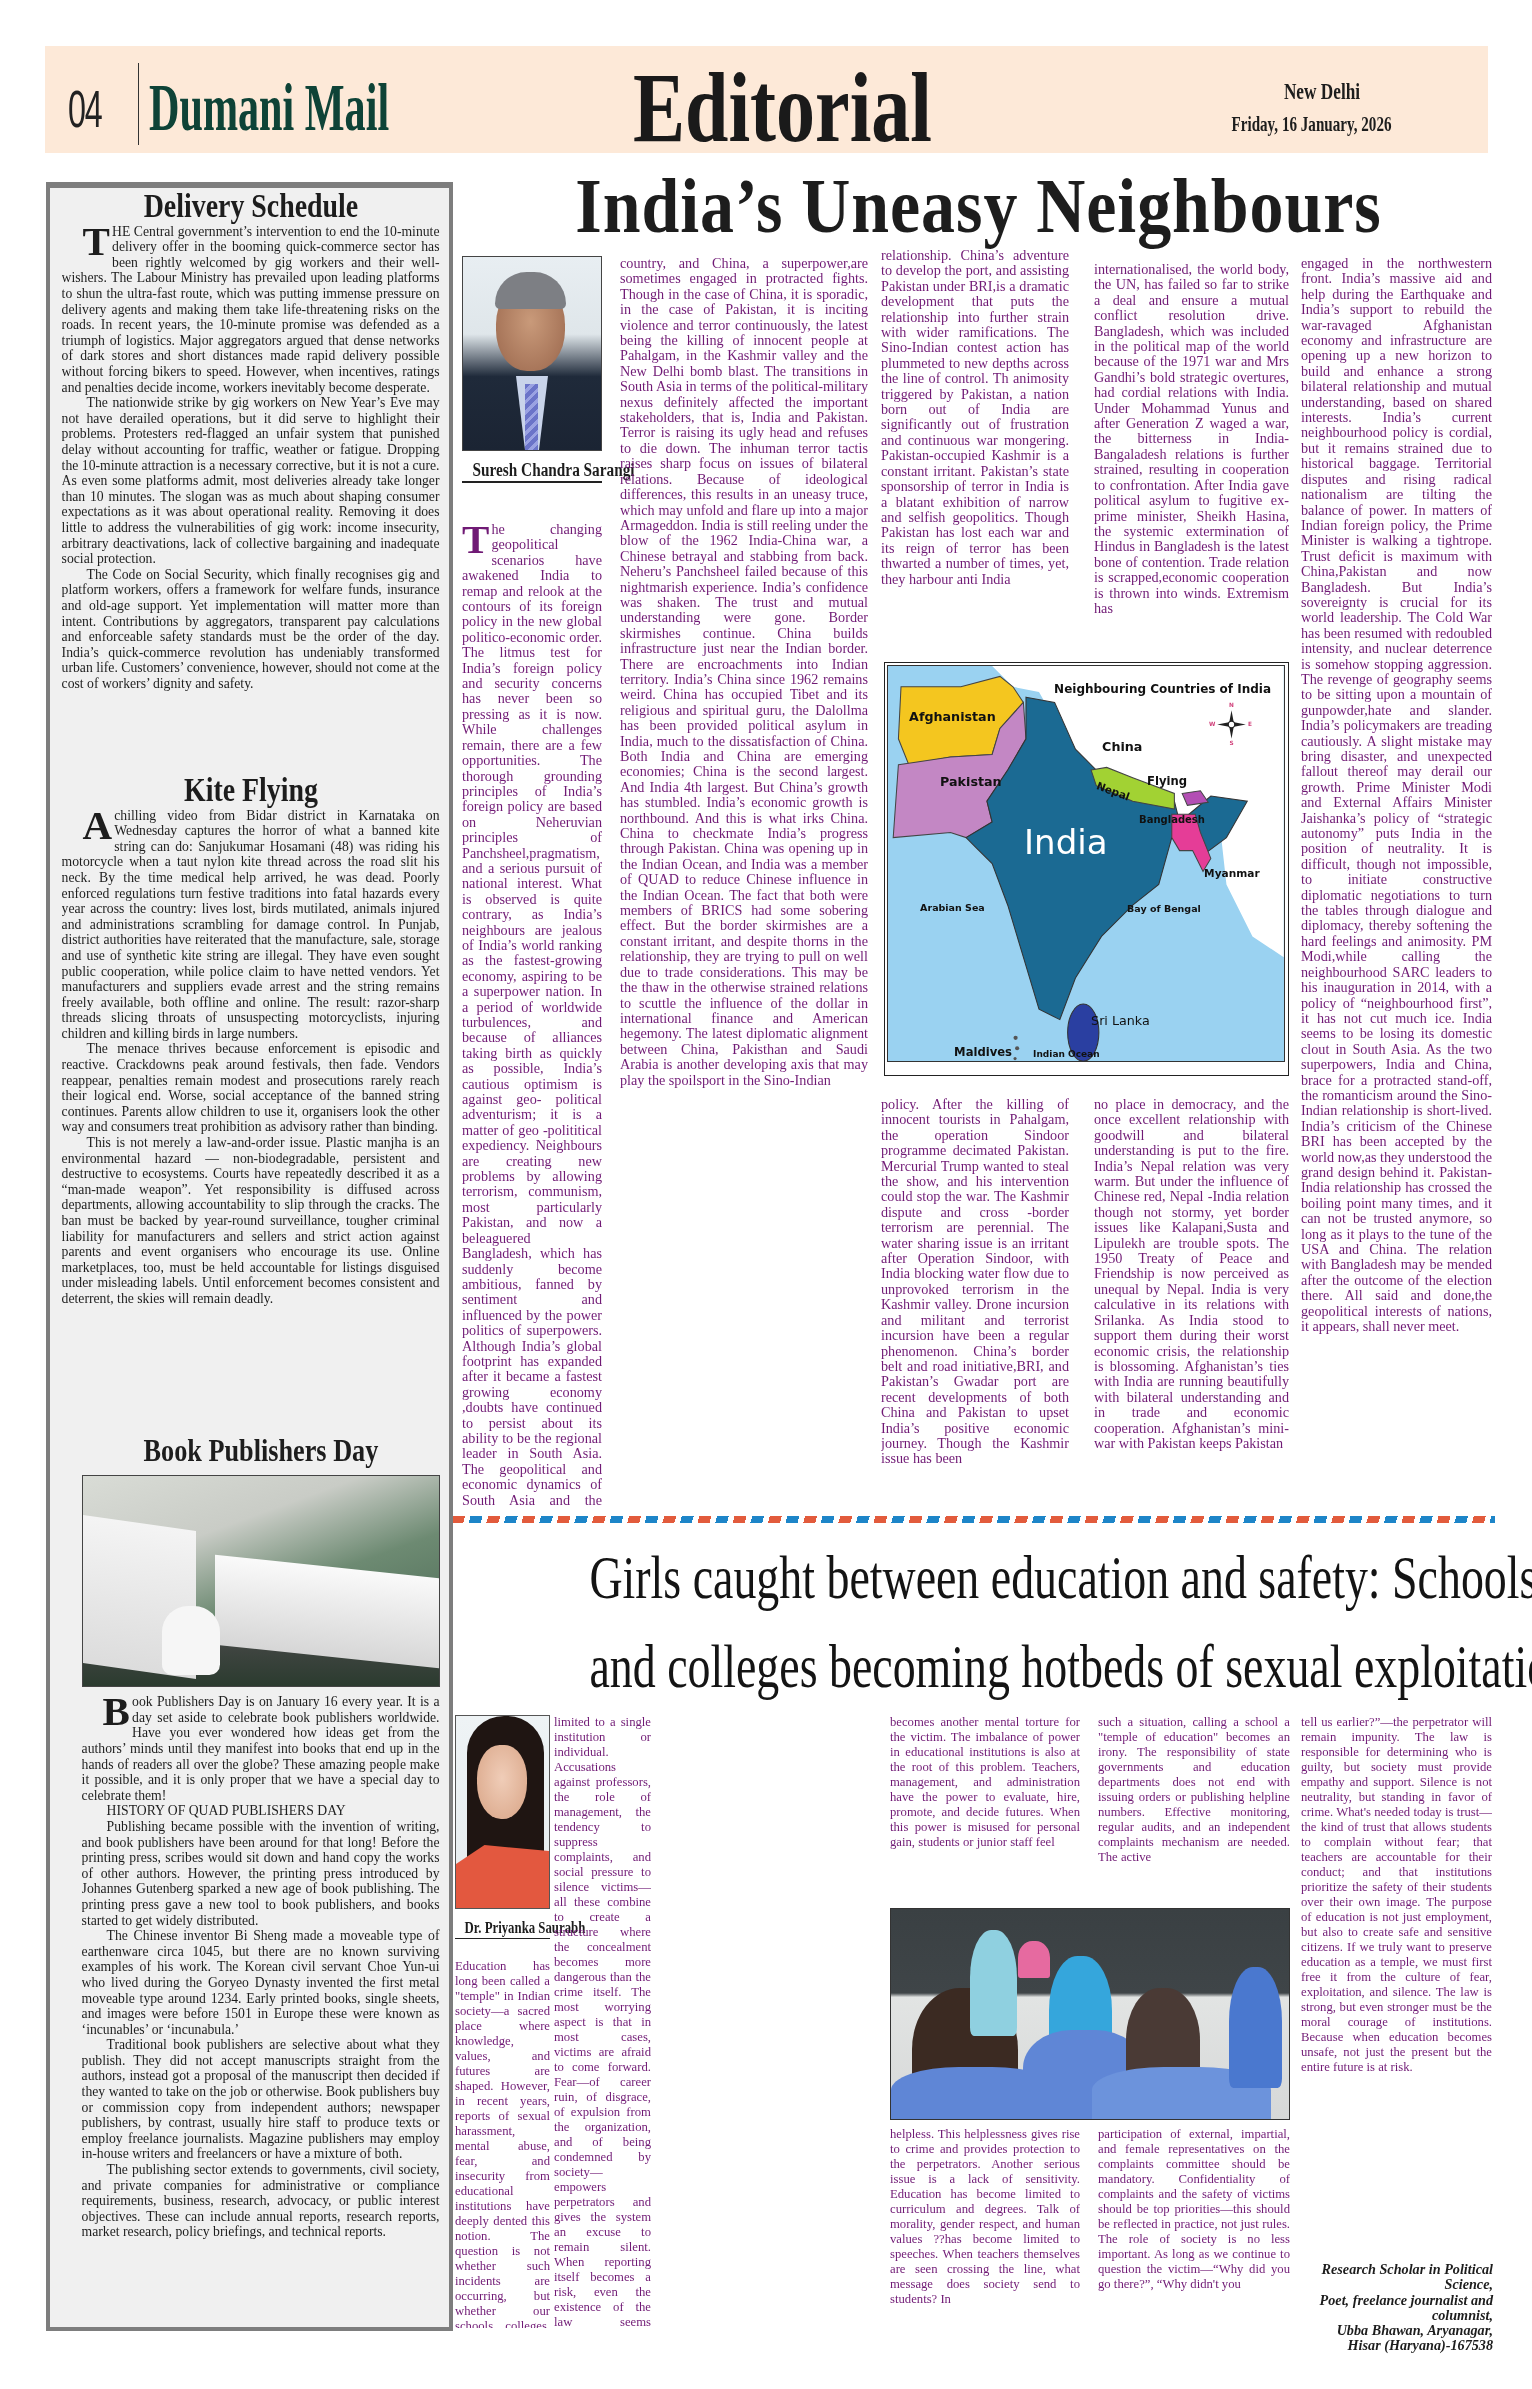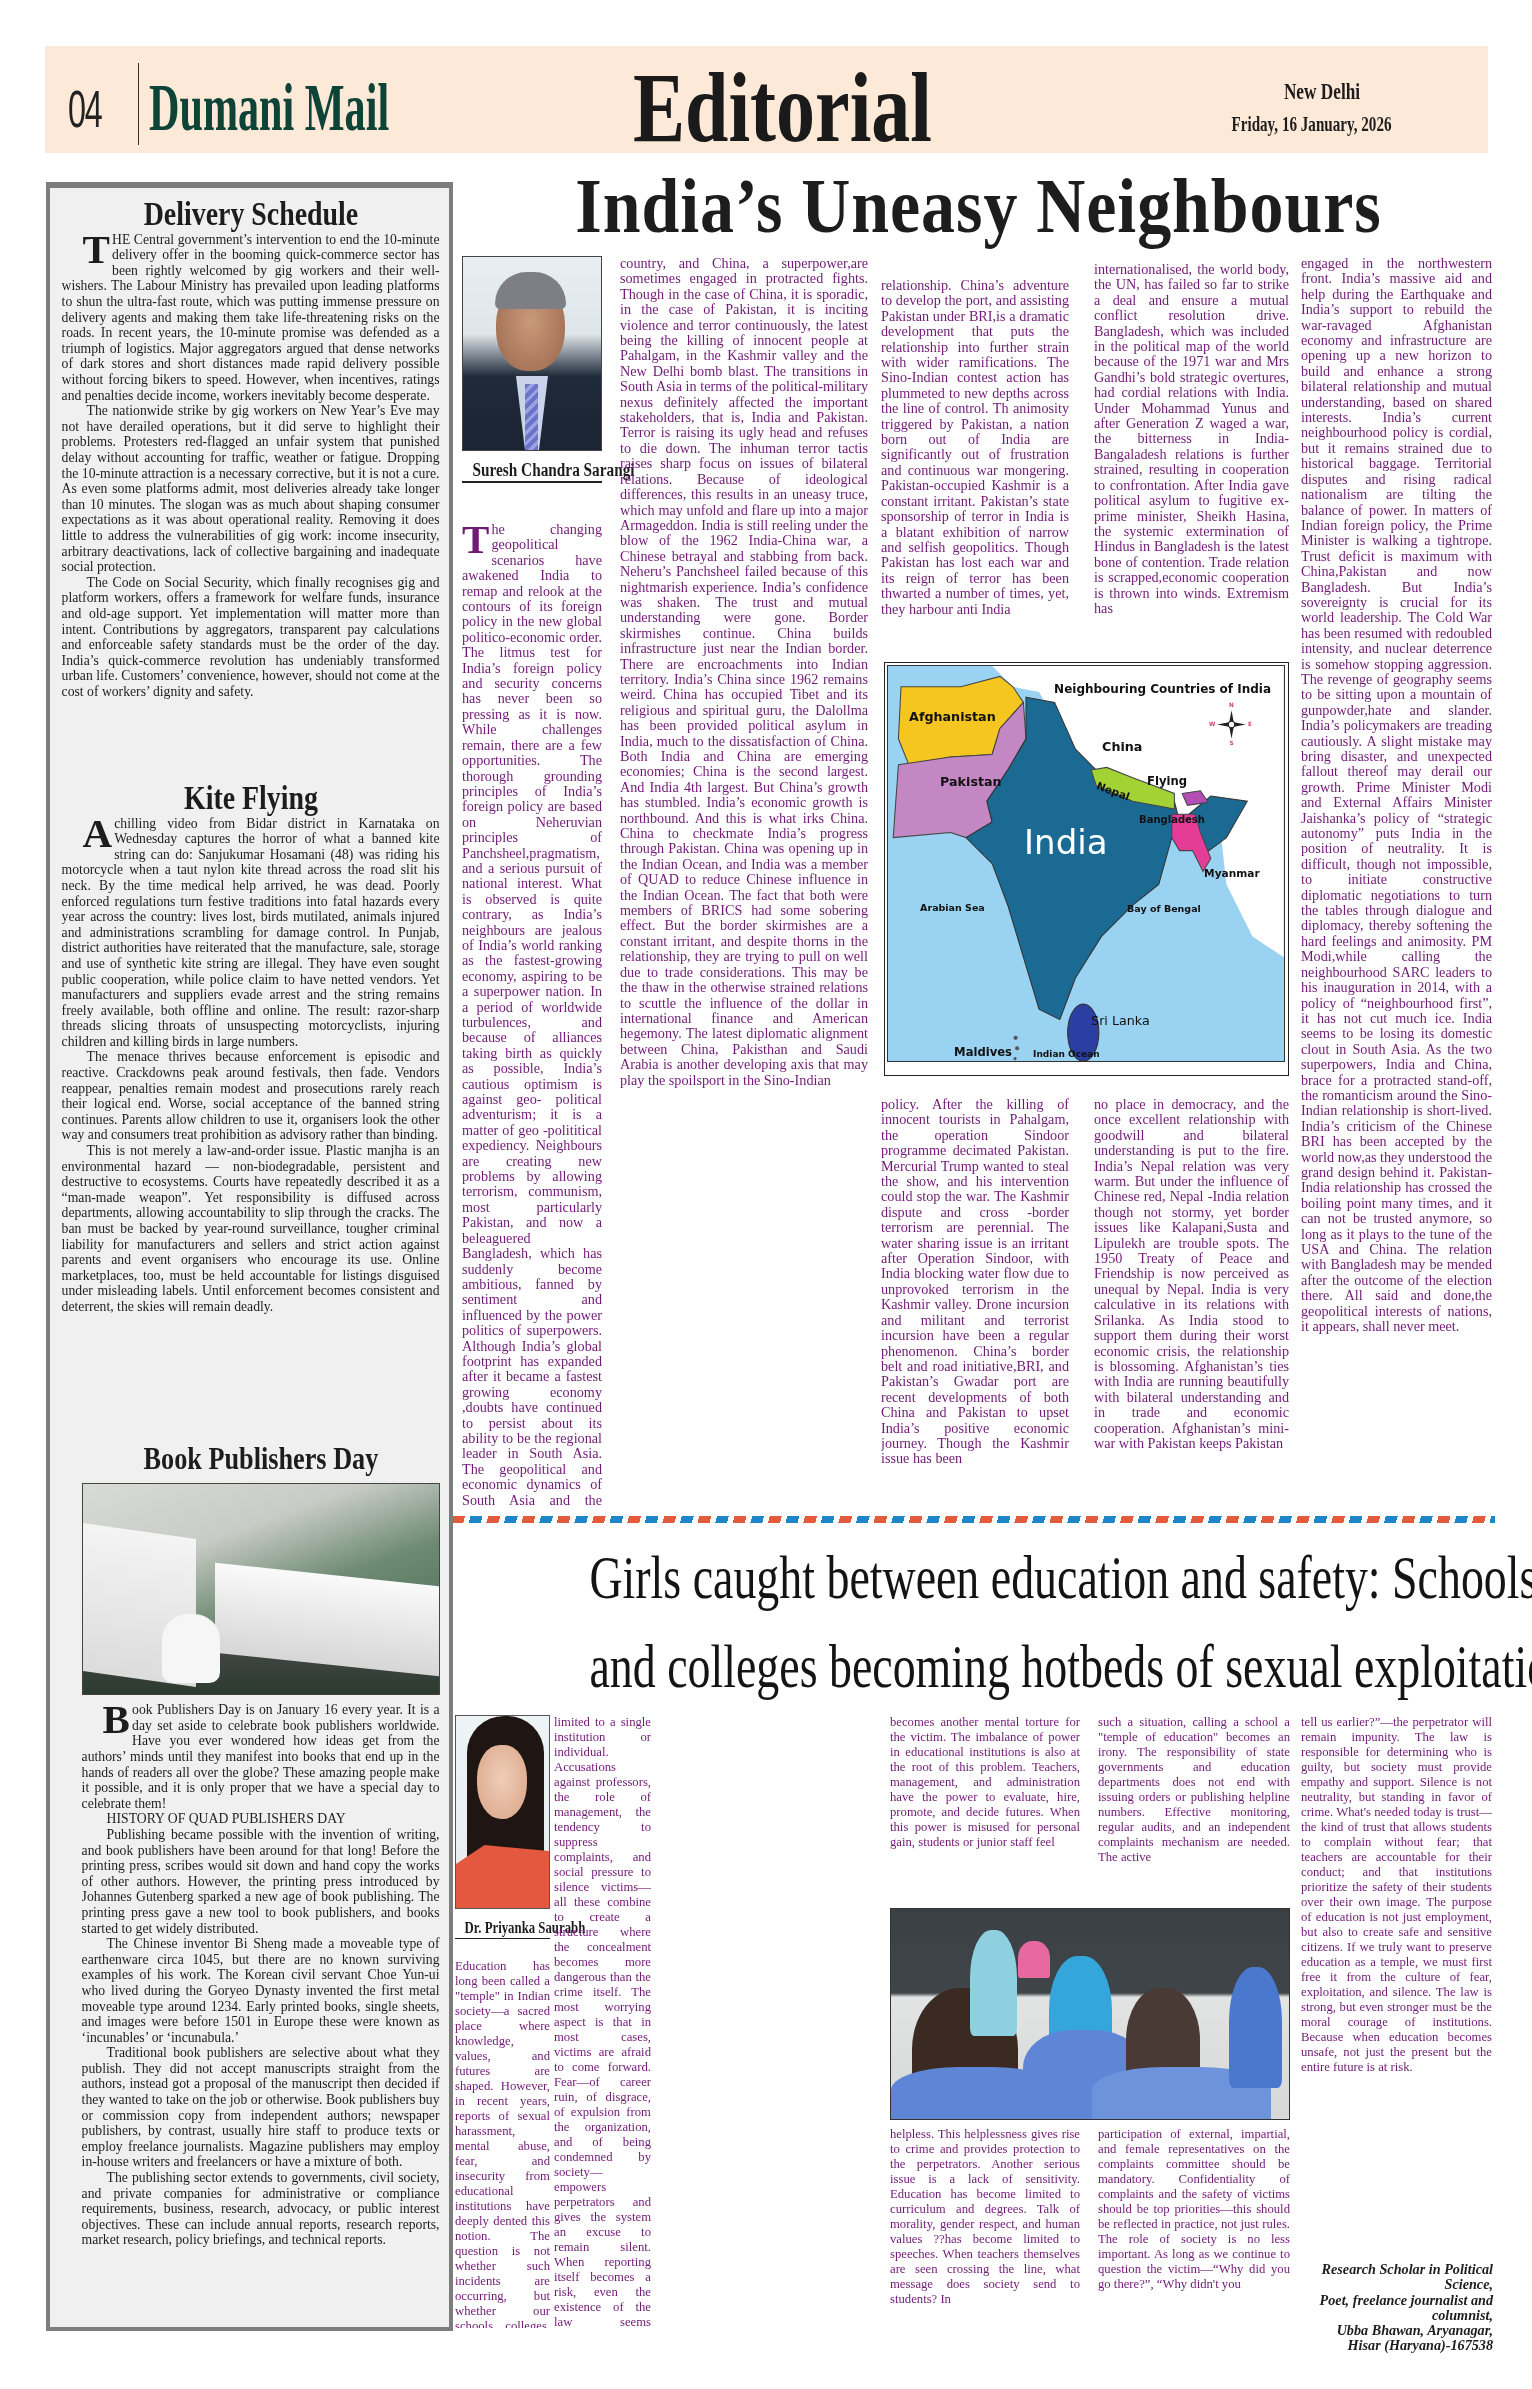--- a/index.html
+++ b/index.html
@@ -79,21 +79,21 @@
 <div class="abs page-num">04</div>
 <div class="abs page-sep"></div>
 <div class="abs paper-name">Dumani Mail</div>
 <div class="abs section-name">Editorial</div>
 <div class="abs edition">New  Delhi</div>
 <div class="abs edition-date">Friday, 16 January, 2026</div>
 
 <div class="abs sidebar">
   <div class="side-inner">
 
-    <div style="padding-top:8px;">
+    <div style="padding-top:0;">
       <div class="side-title">Delivery Schedule</div>
       <div class="side-text" style="height:544px; overflow:hidden;">
         <div>
           <span class="dropcap">T</span>
           <span>HE Central government’s intervention to end the 10-minute delivery offer in the booming quick-commerce sector has been rightly welcomed by gig workers and their well-wishers. The Labour Ministry has prevailed upon leading platforms to shun the ultra-fast route, which was putting immense pressure on delivery agents and making them take life-threatening risks on the roads. In recent years, the 10-minute promise was defended as a triumph of logistics. Major aggregators argued that dense networks of dark stores and short distances made rapid delivery possible without forcing bikers to speed. However, when incentives, ratings and penalties decide income, workers inevitably become desperate.</span>
         </div>
         <p>The nationwide strike by gig workers on New Year’s Eve may not have derailed operations, but it did serve to highlight their problems. Protesters red-flagged an unfair system that punished delay without accounting for traffic, weather or fatigue. Dropping the 10-minute attraction is a necessary corrective, but it is not a cure. As even some platforms admit, most deliveries already take longer than 10 minutes. The slogan was as much about shaping consumer expectations as it was about operational reality. Removing it does little to address the vulnerabilities of gig work: income insecurity, arbitrary deactivations, lack of collective bargaining and inadequate social protection.</p>
         <p>The Code on Social Security, which finally recognises gig and platform workers, offers a framework for welfare funds, insurance and old-age support. Yet implementation will matter more than intent. Contributions by aggregators, transparent pay calculations and enforceable safety standards must be the order of the day. India’s quick-commerce revolution has undeniably transformed urban life. Customers’ convenience, however, should not come at the cost of workers’ dignity and safety.</p>
       </div>
     </div>
@@ -144,21 +144,21 @@
 <div class="abs author-name">Suresh Chandra Sarangi</div>
 <div class="abs author-rule"></div>
 
 <div class="col" style="left:462px; top:522px; width:140px; height:987px;">
   <span class="dc">T</span>
   <span>he changing geopolitical scenarios have awakened India to remap and relook at the contours of its foreign policy in the new global politico-economic order. The litmus test for India’s foreign policy and security concerns has never been so pressing as it is now. While challenges remain, there are a few opportunities. The thorough grounding principles of India’s foreign policy are based on Neheruvian principles of Panchsheel,pragmatism, and a serious pursuit of national interest. What is observed is quite contrary, as India’s neighbours are jealous of India’s world ranking as the fastest-growing economy, aspiring to be a superpower nation. In a period of worldwide turbulences, and because of alliances taking birth as quickly as possible, India’s cautious optimism is against geo- political adventurism; it is a matter of geo -polititical expediency. Neighbours are creating new problems by allowing terrorism, communism, most particularly Pakistan, and now a beleaguered Bangladesh, which has suddenly become ambitious, fanned by sentiment and influenced by the power politics of superpowers. Although India’s global footprint has expanded after it became a fastest growing economy ,doubts have continued to persist about its ability to be the regional leader in South Asia. The geopolitical and economic dynamics of South Asia and the broader Indo- Pacific region call for careful scrutiny. The Territorial disputes of Akashi Chin and Kashmir throw light on a disturbed bilateral relationship. These intricate regional tensions, arising out of territorial disputes works like an iron piece in the soul of an otherwise growing nation, choosing its course in the comity of nations. Pakistan, a failed</span>
 </div>
 <div class="col" style="left:620px; top:256px; width:248px; height:1253px;">
   <span>country, and China, a superpower,are sometimes engaged in protracted fights. Though in the case of China, it is sporadic, in the case of Pakistan, it is inciting violence and terror continuously, the latest being the killing of innocent people at Pahalgam, in the Kashmir valley and the New Delhi bomb blast. The transitions in South Asia in terms of the political-military nexus definitely affected the important stakeholders, that is, India and Pakistan. Terror is raising its ugly head and refuses to die down. The inhuman terror tactis raises sharp focus on issues of bilateral relations. Because of ideological differences, this results in an uneasy truce, which may unfold and flare up into a major Armageddon. India is still reeling under the blow of the 1962 India-China war, a Chinese betrayal and stabbing from back. Neheru’s Panchsheel failed because of this nightmarish experience. India’s confidence was shaken. The trust and mutual understanding were gone. Border skirmishes continue. China builds infrastructure just near the Indian border. There are encroachments into Indian territory. India’s China since 1962 remains weird. China has occupied Tibet and its religious and spiritual guru, the Dalollma has been provided political asylum in India, much to the dissatisfaction of China. Both India and China are emerging economies; China is the second largest. And India 4th largest. But China’s growth has stumbled. India’s economic growth is northbound. And this is what irks China. China to checkmate India’s progress through Pakistan. China was opening up in the Indian Ocean, and India was a member of QUAD to reduce Chinese influence in the Indian Ocean. The fact that both were members of BRICS had some sobering effect. But the border skirmishes are a constant irritant, and despite thorns in the relationship, they are trying to pull on well due to trade considerations. This may be the thaw in the otherwise strained relations to scuttle the influence of the dollar in international finance and American hegemony. The latest diplomatic alignment between China, Pakisthan and Saudi Arabia is another developing axis that may play the spoilsport in the Sino-Indian</span>
 </div>
-<div class="col" style="left:881px; top:278px; width:188px; height:388px;">
+<div class="col" style="left:881px; top:248px; width:188px; height:388px;">
   <span>relationship. China’s adventure to develop the port, and assisting Pakistan under BRI,is a dramatic development that puts the relationship into further strain with wider ramifications. The Sino-Indian contest action has plummeted to new depths across the line of control. Th animosity triggered by Pakistan, a nation born  out of India are significantly out of frustration and continuous war mongering. Pakistan-occupied Kashmir is a constant irritant. Pakistan’s state sponsorship of terror in India is a blatant exhibition of narrow and selfish geopolitics. Though Pakistan has lost each war and its reign of terror has been thwarted a number of times, yet, they harbour anti India</span>
 </div>
 <div class="col" style="left:1094px; top:262px; width:195px; height:388px;">
   <span>internationalised, the world body, the UN, has failed so far to strike a deal and ensure a mutual conflict resolution drive. Bangladesh, which was included in the political map of the world because of the 1971 war and Mrs Gandhi’s bold strategic overtures, had cordial relations with India. Under Mohammad Yunus and after Generation Z waged a war, the bitterness in India-Bangaladesh relations is further strained, resulting in cooperation to confrontation. After India gave political asylum to fugitive ex-prime minister, Sheikh Hasina, the systemic extermination of Hindus in Bangladesh is the latest bone of contention. Trade relation is scrapped,economic cooperation is thrown into winds. Extremism has</span>
 </div>
 <div class="col" style="left:1301px; top:256px; width:191px; height:1253px;">
   <span>engaged in the northwestern front. India’s massive aid and help during the Earthquake and India’s support to rebuild the war-ravaged Afghanistan economy and infrastructure are opening up a new horizon to build and enhance a strong bilateral relationship and mutual understanding, based on shared interests. India’s current neighbourhood policy is  cordial, but it remains strained due to historical baggage. Territorial disputes and rising radical nationalism are tilting the balance of power. In matters of Indian foreign policy, the Prime Minister is walking a tightrope. Trust deficit is maximum with China,Pakistan and now Bangladesh. But India’s sovereignty is crucial for its world leadership. The Cold War has been resumed with redoubled intensity, and nuclear deterrence is somehow stopping aggression. The revenge of geography seems to be sitting upon a mountain of gunpowder,hate and slander. India’s policymakers are treading cautiously. A slight mistake may bring disaster, and unexpected fallout thereof may derail our growth. Prime Minister Modi and External Affairs Minister Jaishanka’s policy of “strategic autonomy” puts India in the position of neutrality. It is difficult, though not impossible, to initiate constructive diplomatic negotiations to turn the tables through dialogue and diplomacy, thereby softening the hard feelings and animosity. PM Modi,while calling the neighbourhood SARC leaders to his inauguration in 2014, with a policy of “neighbourhood first”, it has not cut much ice. India seems to be losing its domestic clout in South Asia. As the two superpowers, India and China, brace for a protracted stand-off, the romanticism around the Sino-Indian relationship is short-lived. India’s criticism of the Chinese BRI has been accepted by the world now,as they understood the grand design behind it. Pakistan- India relationship has crossed the boiling point many times, and it can not be trusted anymore, so long as it plays to the tune of the USA and China. The relation with Bangladesh may be mended after the outcome of the election there. All said and done,the geopolitical interests of nations, it appears, shall never meet.</span>
 </div>
 
 <div class="abs map">

